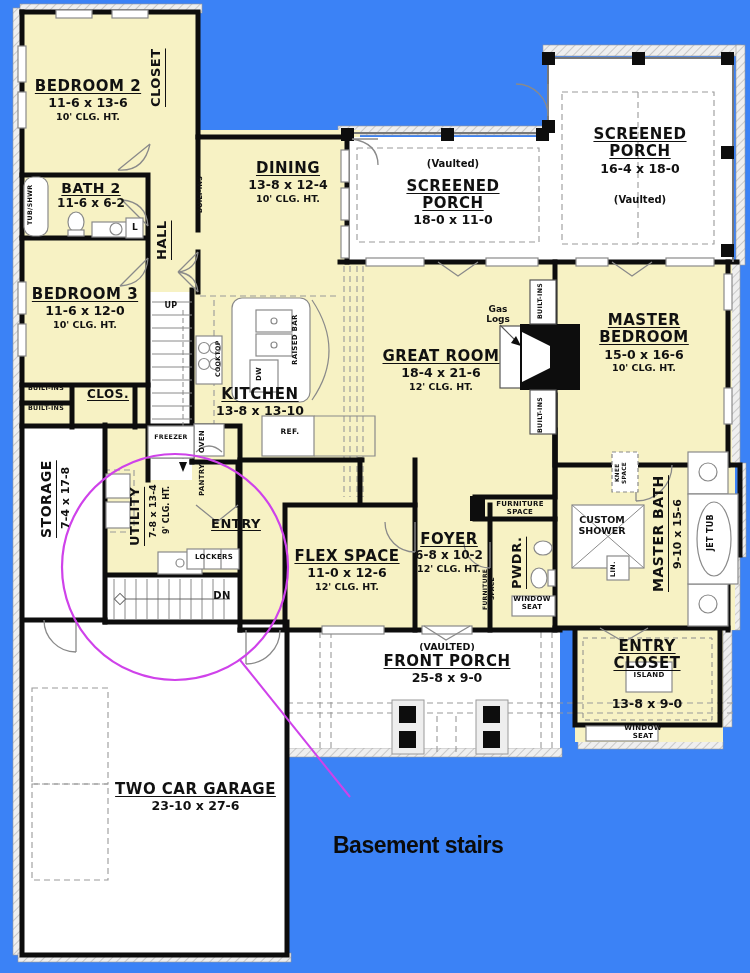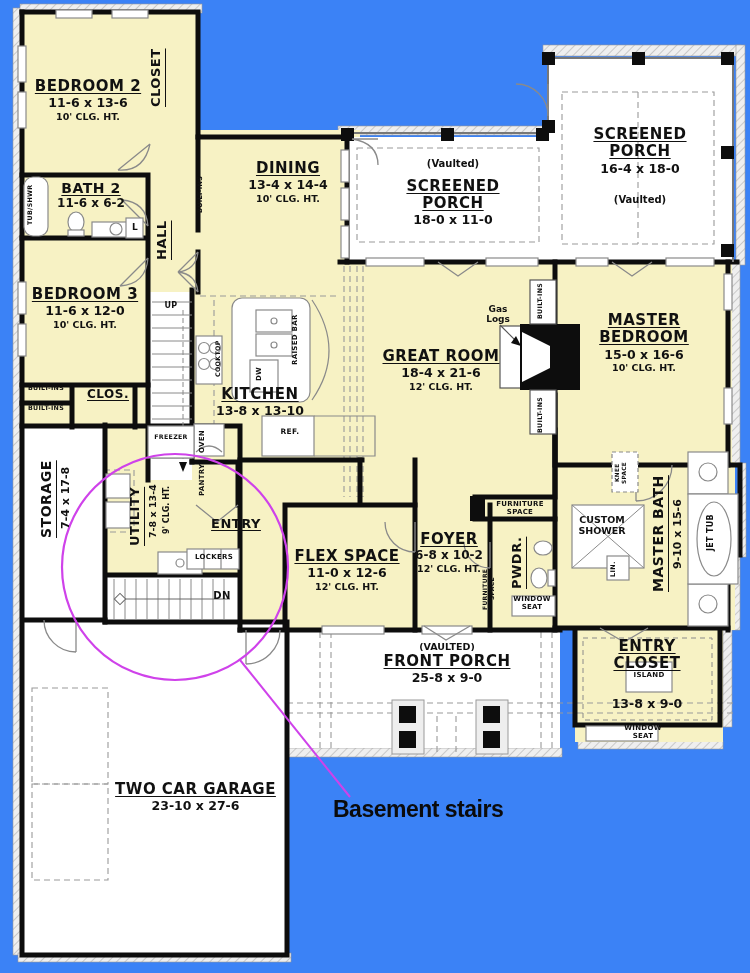--- a/index.html
+++ b/index.html
@@ -8,21 +8,21 @@
   #plan svg{position:absolute;left:0;top:0;}
   .lbl{position:absolute;text-align:center;line-height:1.15;z-index:5;}
   .rn{font-weight:bold;font-size:15px;letter-spacing:.5px;text-decoration:underline;text-underline-offset:2px;}
   .rd{font-weight:bold;font-size:12.5px;margin-top:1px;}
   .rc{font-weight:bold;font-size:9.5px;margin-top:1px;}
   .nt{font-weight:bold;font-size:10px;}
   .sm{font-weight:bold;font-size:7px;letter-spacing:.3px;}
   .v{writing-mode:vertical-rl;transform:rotate(180deg);}
   .v div{margin:0;}
   .note{font-family:"Liberation Sans","DejaVu Sans",sans-serif;font-weight:bold;font-size:23px;
-        color:#0b0b0b;text-align:left;letter-spacing:-.5px;}
+        color:#0b0b0b;text-align:left;letter-spacing:-.5px;margin-top:36px;}
 </style>
 </head>
 <body>
 
 <div id="plan">
 
 <svg width="750" height="973" viewBox="0 0 750 973">
   <defs>
     <pattern id="hatch" width="6" height="6" patternUnits="userSpaceOnUse" patternTransform="rotate(45)">
       <rect width="6" height="6" fill="#efefef"></rect>
@@ -319,21 +319,21 @@
   <div class="sm" style="font-size:6.3px">BUILT-INS</div>
 </div>
 <div class="lbl" style="left:82px;top:388px;width:52px">
   <div class="rn" style="font-size:12px">CLOS.</div>
 </div>
 <div class="lbl" style="left:158px;top:301px;width:26px">
   <div class="sm" style="font-size:8px">UP</div>
 </div>
 <div class="lbl" style="left:228px;top:160px;width:120px">
   <div class="rn">DINING</div>
-  <div class="rd">13-4 x 14-4</div>
+  <div class="rd">13-8 x 12-4</div>
   <div class="rc">10' CLG. HT.</div>
 </div>
 <div class="lbl" style="left:382px;top:158px;width:142px">
   <div class="nt">(Vaulted)</div>
   <div class="rn" style="margin-top:8px">SCREENED PORCH</div>
   <div class="rd">18-0 x 11-0</div>
 </div>
 <div class="lbl" style="left:572px;top:126px;width:136px">
   <div class="rn">SCREENED PORCH</div>
   <div class="rd">16-4 x 18-0</div>

